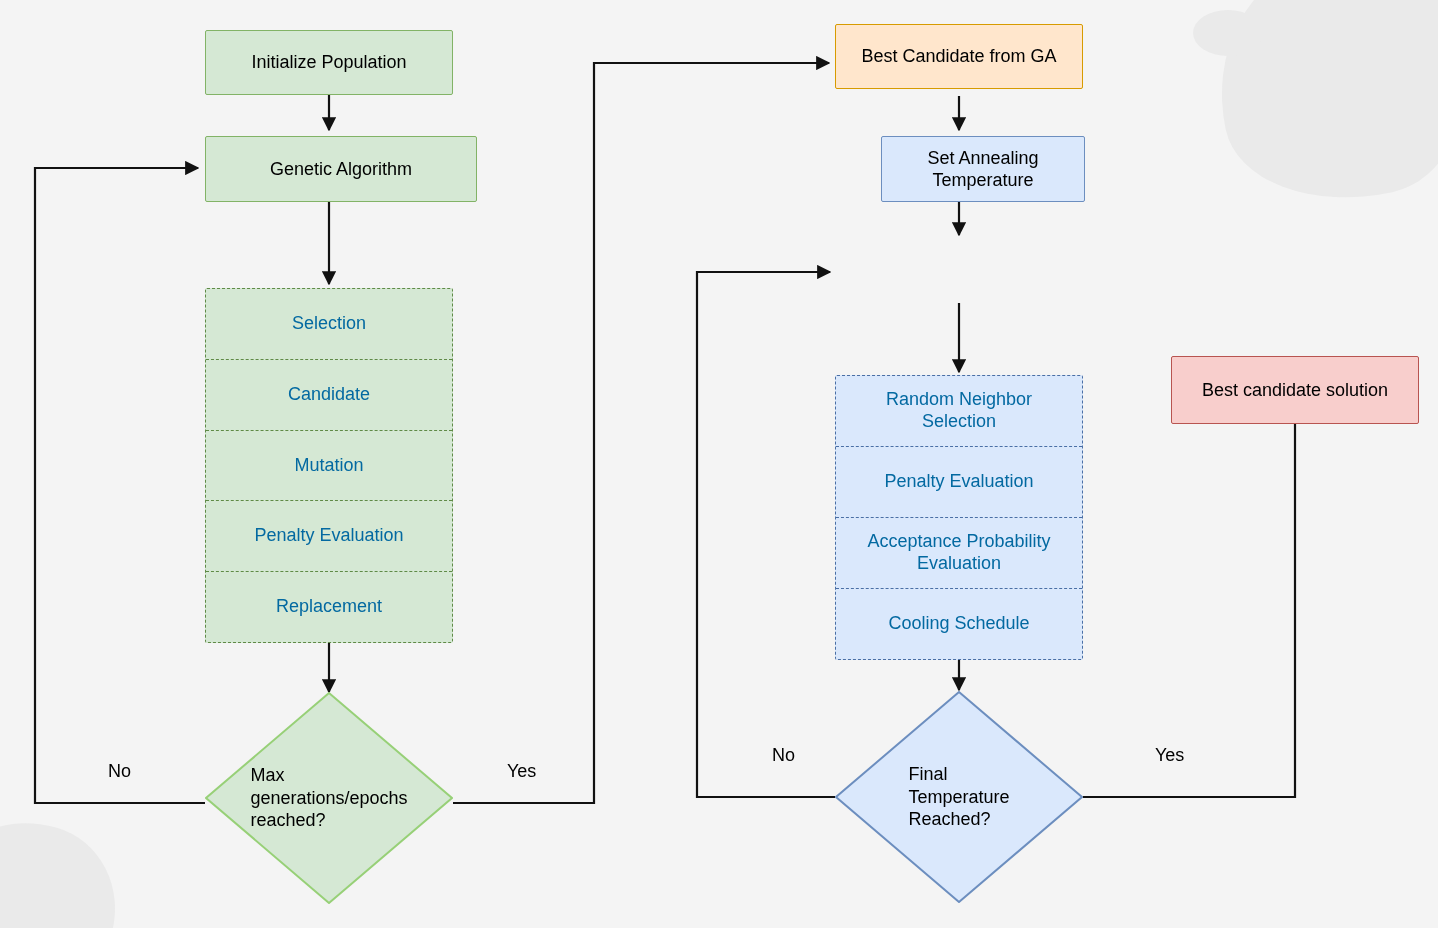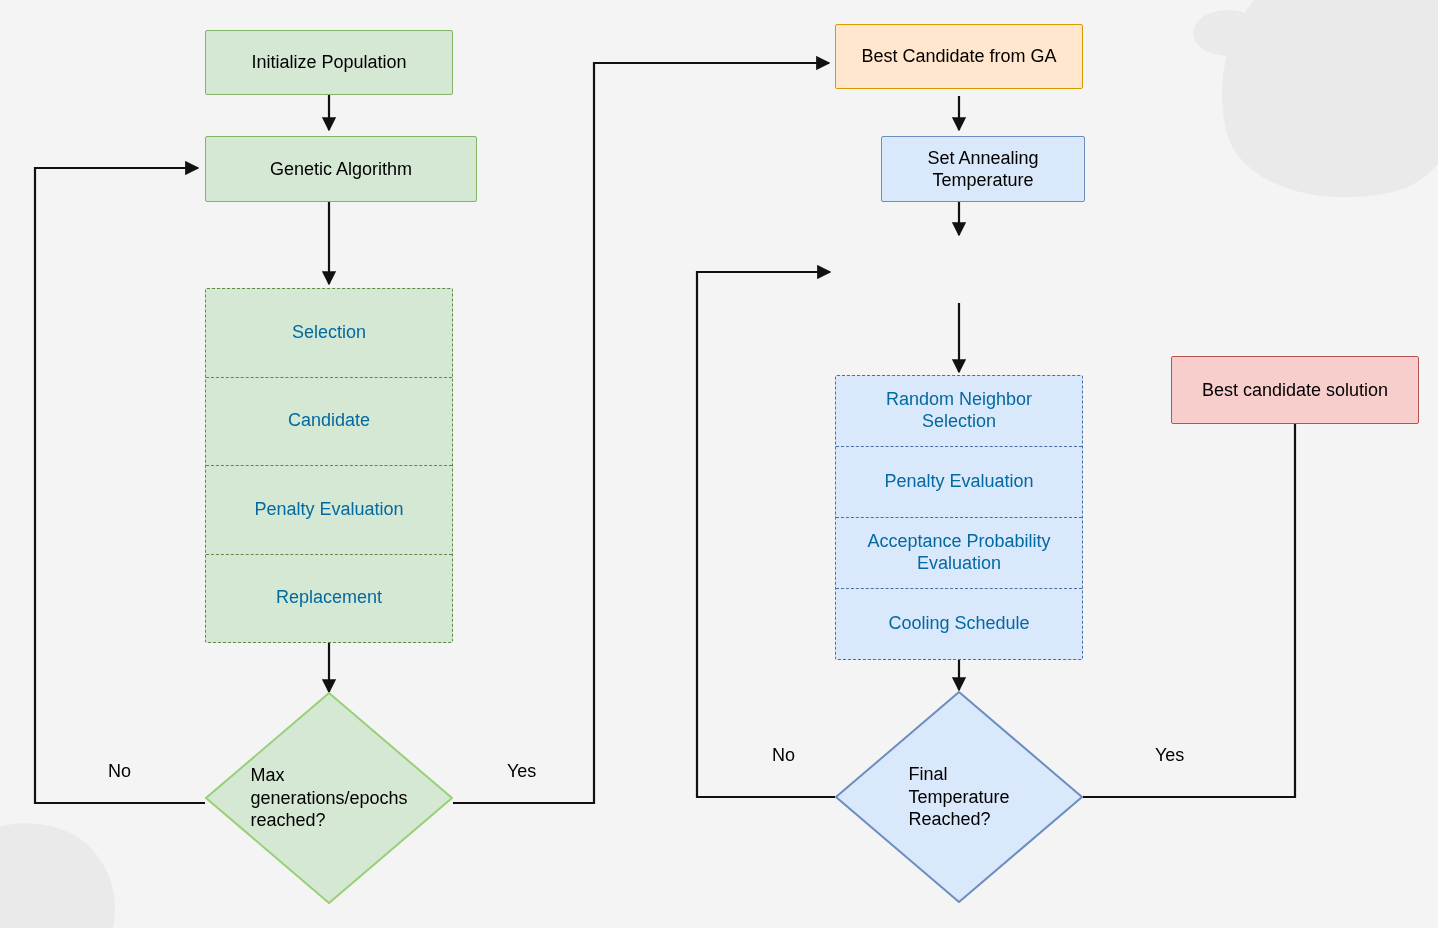--- a/index.html
+++ b/index.html
@@ -135,20 +135,23 @@
   </div>
 
   <div class="group green" style="left:205px; top:288px; width:248px; height:355px;">
     <div class="group-item">
       <span>Selection</span>
     </div>
     <div class="group-item">
       <span>Candidate</span>
     </div>
     <div class="group-item">
+      <span>Mutation</span>
+    </div>
+    <div class="group-item">
       <span>Penalty Evaluation</span>
     </div>
     <div class="group-item">
       <span>Replacement</span>
     </div>
   </div>
 
   <div class="diamond" style="left:205px; top:692px; width:248px; height:212px;">
     <svg width="248" height="212" viewBox="0 0 248 212">
       <polygon points="124,1 247,106 124,211 1,106" fill="#d5e8d4" stroke="#97d077" stroke-width="2"></polygon>

